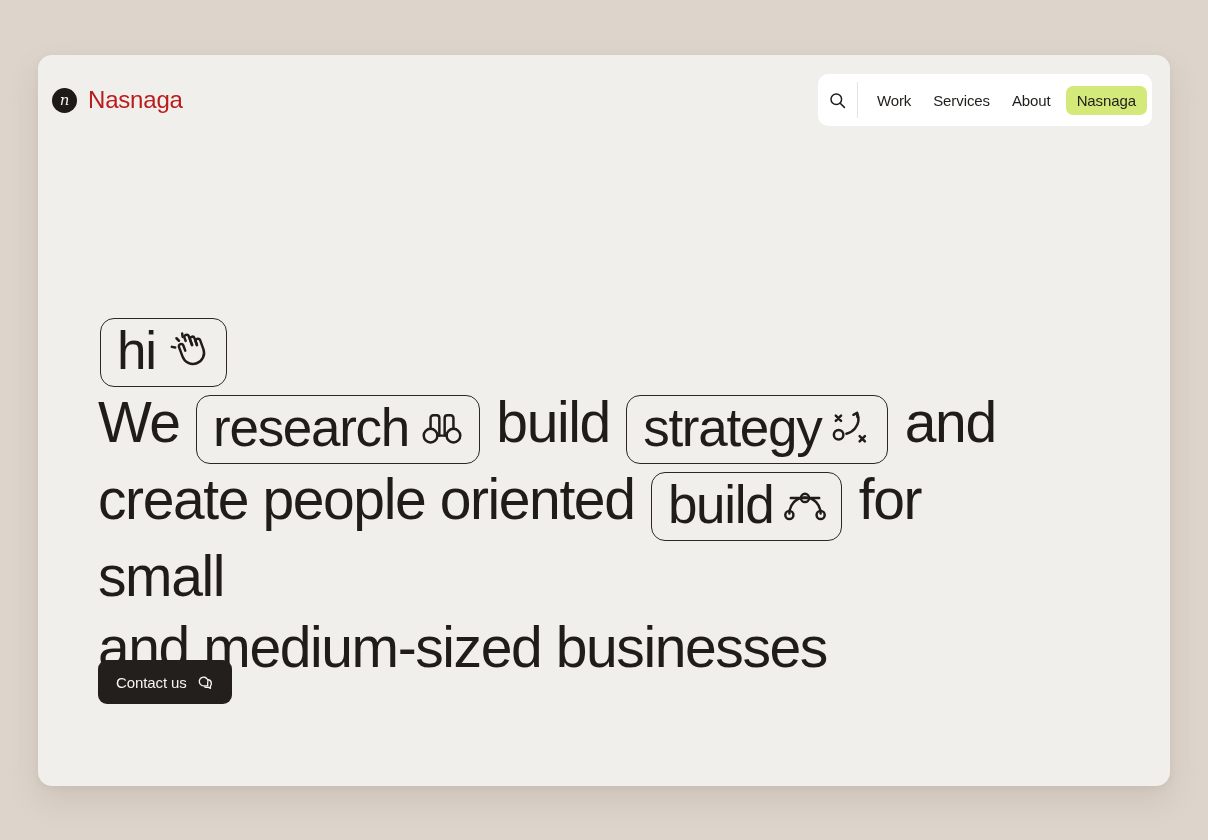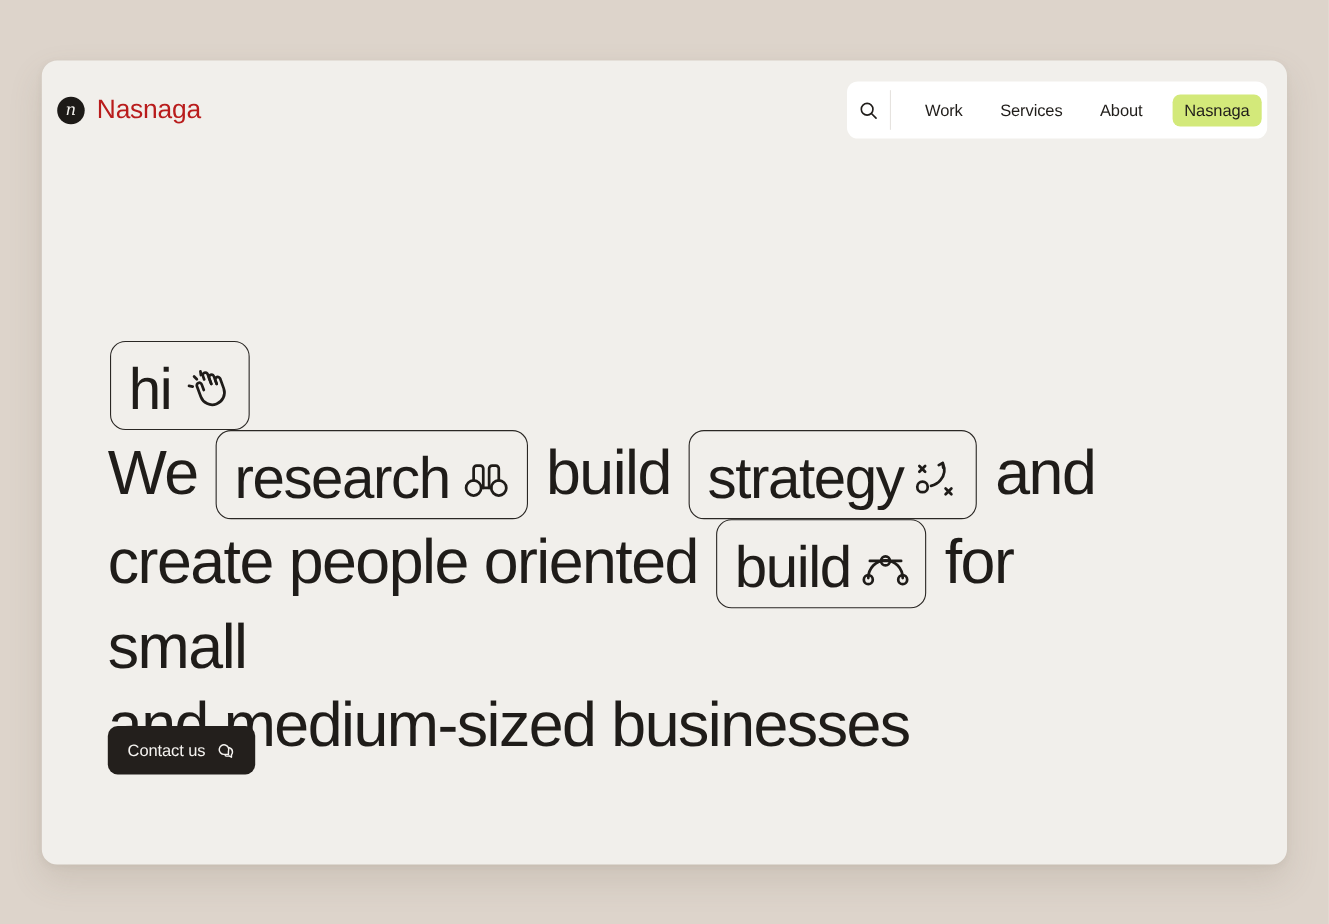--- a/index.html
+++ b/index.html
@@ -78,21 +78,21 @@
   }
 
   
   .nav-pill {
     display: flex;
     align-items: center;
     background: #ffffff;
     border-radius: 10px;
     height: 52px;
     padding: 0 5px 0 0;
-    gap: 12px;
+    gap: 0;
     text-align: right;
   }
 
   .nav-search {
     width: 40px;
     height: 36px;
     display: flex;
     align-items: center;
     justify-content: center;
     border-right: 1px solid #e6e3df;
@@ -132,21 +132,21 @@
     font-weight: 400;
     max-width: 960px;
   }
 
   .chip {
     display: inline-flex;
     align-items: center;
     gap: 10px;
     border: 1.6px solid #2a2724;
     border-radius: 14px;
-    padding: 13px 14px 4px 16px;
+    padding: 1px 14px 4px 16px;
     line-height: 1;
     vertical-align: -4px;
     margin: 0 2px;
   }
   .chip .chip-text {
     font-size: 53px;
     line-height: 62px;
     letter-spacing: -1.3px;
     color: #1f1c19;
   }

